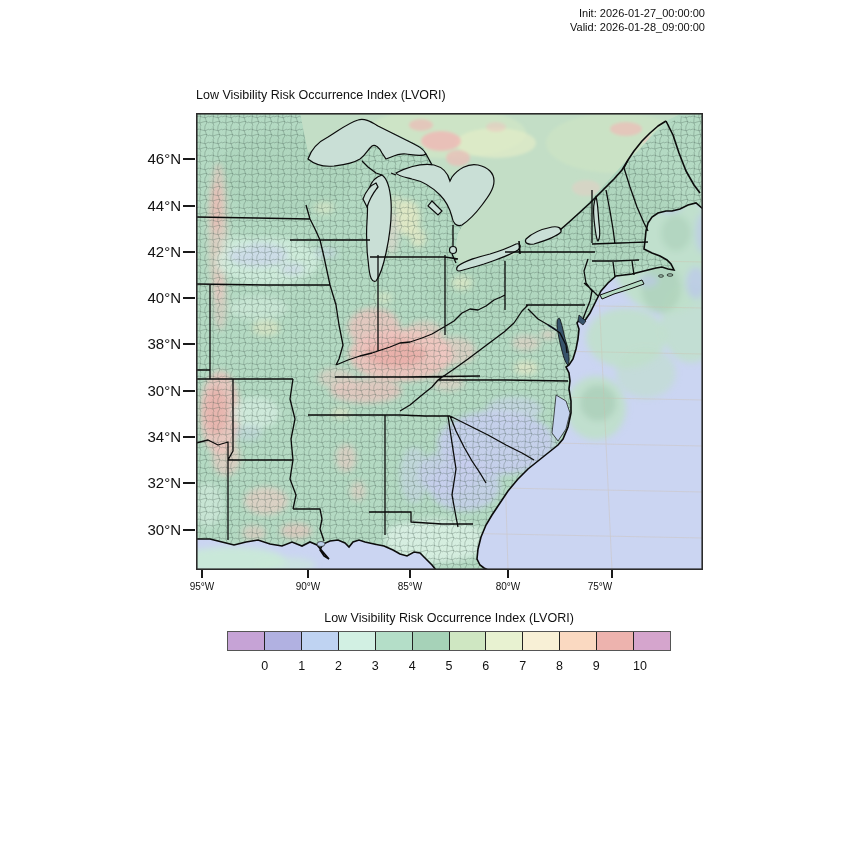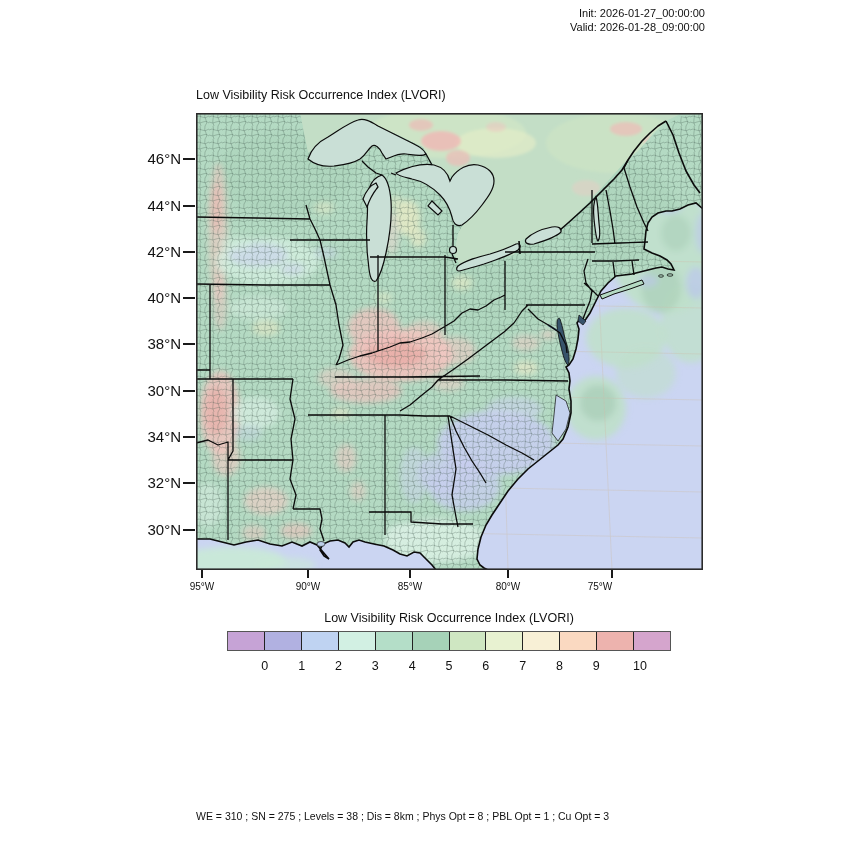--- a/index.html
+++ b/index.html
@@ -304,15 +304,14 @@
       <span style="left: 169.167px;">4</span>
       <span style="left: 206px;">5</span>
       <span style="left: 242.833px;">6</span>
       <span style="left: 279.667px;">7</span>
       <span style="left: 316.5px;">8</span>
       <span style="left: 353.333px;">9</span>
       <span style="left: 397px;">10</span>
     </div>
 
   <div class="footer">
-    <div>WE = 310 ; SN = 275 ; Levels = 38 ; Dis = 8km ; Phys Opt = 8 ; PBL Opt = 1 ; Cu Opt = 3</div>
   </div>
 </div>
 
 </body></html>

